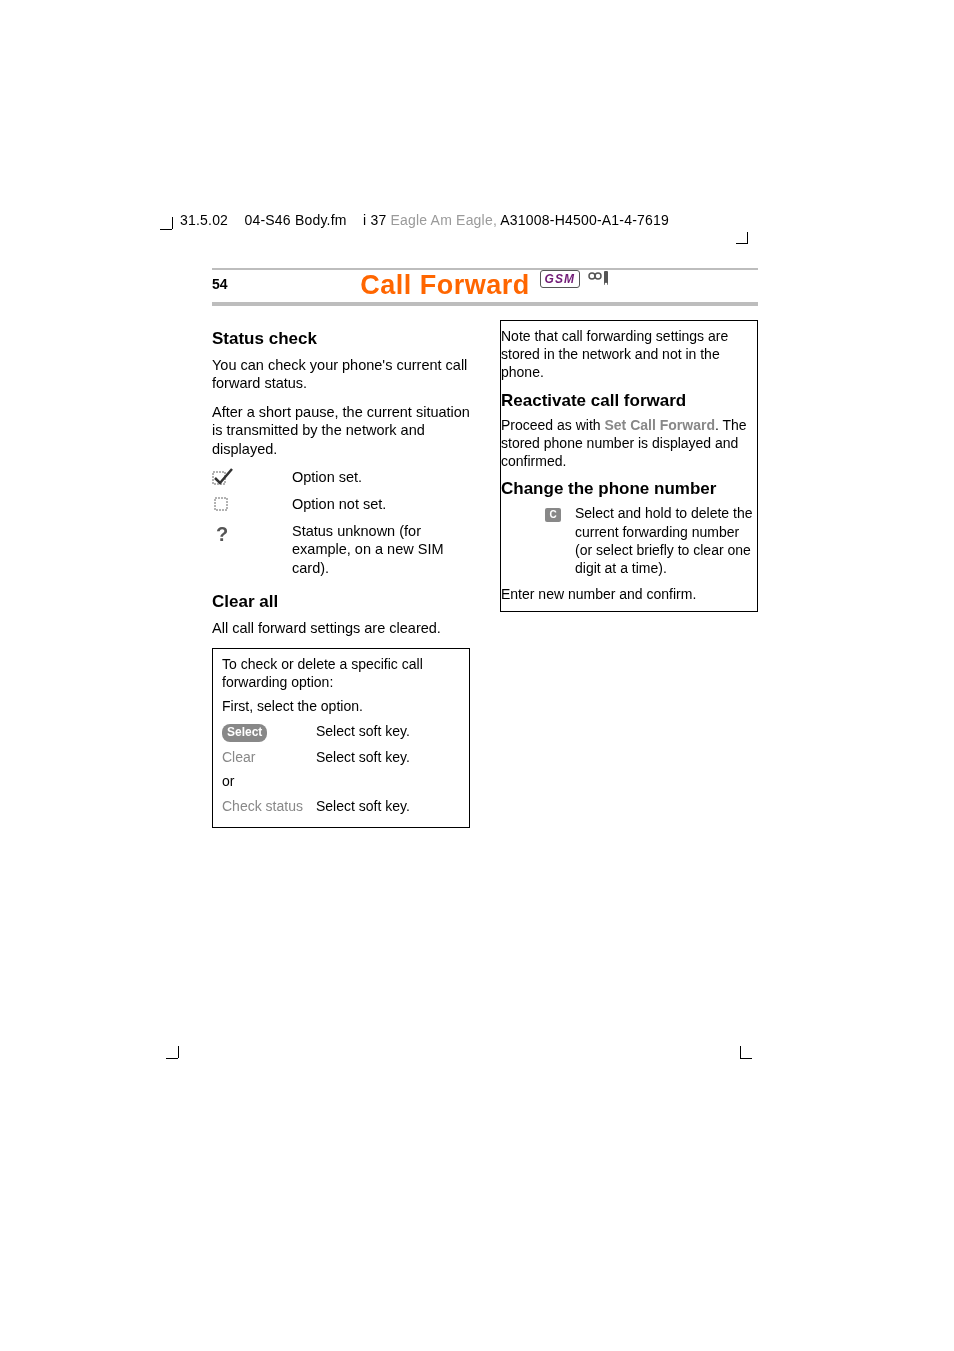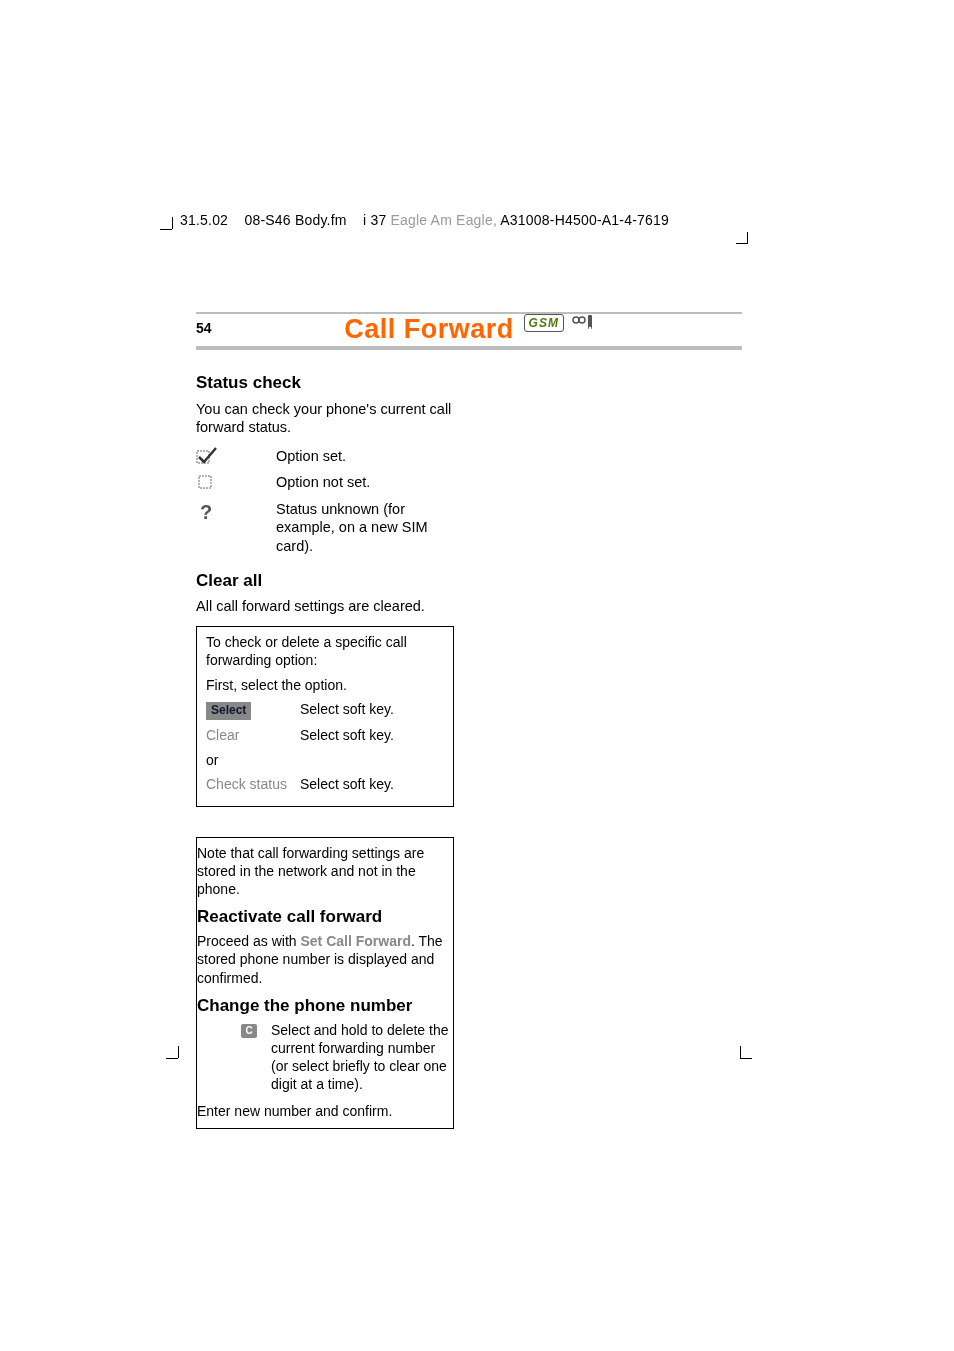--- a/index.html
+++ b/index.html
@@ -17,24 +17,23 @@
     position: absolute;
     left: 180px;
     top: 212px;
     font-size: 14px;
     color: #000;
     letter-spacing: 0.2px;
   }
   .header-line .gray { color: #9a9a9a; }
   .page {
     position: absolute;
-    left: 196px;
+    left: 212px;
     top: 266px;
     width: 546px;
-    margin-top: 44px;
   }
   .title-row {
     display: flex;
     justify-content: center;
     position: relative;
     height: 30px;
   }
   .title {
     font-size: 27px;
     font-weight: bold;
@@ -45,38 +44,37 @@
     display: inline-flex;
     align-items: center;
     justify-content: center;
     width: 40px;
     height: 18px;
     border: 1.5px solid #555;
     border-radius: 3px;
     font-size: 12px;
     font-weight: bold;
     font-style: italic;
-    color: #4d7c0f;
+    color: #701a75;
     margin-left: 10px;
     letter-spacing: 1px;
   }
   .netw-icon {
     margin-left: 6px;
     display: inline-block;
   }
   .hr {
     height: 4px;
     background: #bdbdbd;
     margin-top: 2px;
   }
   .columns {
     display: flex;
     gap: 30px;
     margin-top: 14px;
-    flex-direction: column;
   }
   .col {
     width: 258px;
     font-size: 14.5px;
     line-height: 1.28;
   }
   .col h2 {
     font-size: 17px;
     font-weight: bold;
     margin: 8px 0 6px 0;
@@ -91,25 +89,25 @@
     margin-top: 8px;
     font-size: 14px;
     line-height: 1.32;
   }
   .box .row { display: flex; align-items: flex-start; margin: 6px 0; }
   .box .lcell { width: 94px; }
   .box .rcell { flex: 1; }
   .key-badge {
     display: inline-block;
     background: #888;
-    color: #0f172a;
+    color: #ffffff;
     font-weight: bold;
     font-size: 12px;
     padding: 1px 5px;
-    border-radius: 0;
+    border-radius: 8px;
   }
   .muted { color: #888; font-weight: normal; }
   .rightbox {
     border: 1px solid #000;
     padding: 6px 0;
     font-size: 14px;
     line-height: 1.3;
   }
   .rightbox h3 {
     font-size: 17px;
@@ -147,21 +145,21 @@
 <div class="cm v" style="left:172px; top:217px;"></div>
 <div class="cm h" style="left:736px; top:243px;"></div>
 <div class="cm v" style="left:747px; top:232px;"></div>
 <div class="cm h" style="left:166px; top:1058px;"></div>
 <div class="cm v" style="left:178px; top:1046px;"></div>
 <div class="cm h" style="left:740px; top:1058px;"></div>
 <div class="cm v" style="left:740px; top:1046px;"></div>
 
 <div class="header-line">
   <span>31.5.02</span>&nbsp;&nbsp;&nbsp;
-  <span>08-S46 Body.fm</span>&nbsp;&nbsp;&nbsp;
+  <span>04-S46 Body.fm</span>&nbsp;&nbsp;&nbsp;
   <span>i 37</span>
   <span class="gray">Eagle</span>
   <span class="gray">Am Eagle,</span>
   <span>A31008-H4500-A1-4-7619</span>
 </div>
 
 <div class="page">
   <div class="hr" style="height:2px;"></div>
   <div class="page-title-row">
     <span class="pgnum">54</span>
@@ -178,20 +176,21 @@
       </span>
     </div>
   </div>
   <div class="hr"></div>
 
   <div class="columns">
 
     <div class="col">
       <h2>Status check</h2>
       <p>You can check your phone's current call forward status.</p>
+      <p>After a short pause, the current situation is transmitted by the network and displayed.</p>
 
       <div class="icon-row">
         <div class="icon-cell">
           <svg width="22" height="18" viewBox="0 0 22 18">
             <rect x="1" y="4" width="12" height="12" fill="none" stroke="#666" stroke-width="1" stroke-dasharray="2,1"></rect>
             <path d="M3 10 L8 15 L20 1" fill="none" stroke="#333" stroke-width="2.5"></path>
           </svg>
         </div>
         <div class="icon-desc">Option set.</div>
       </div>

